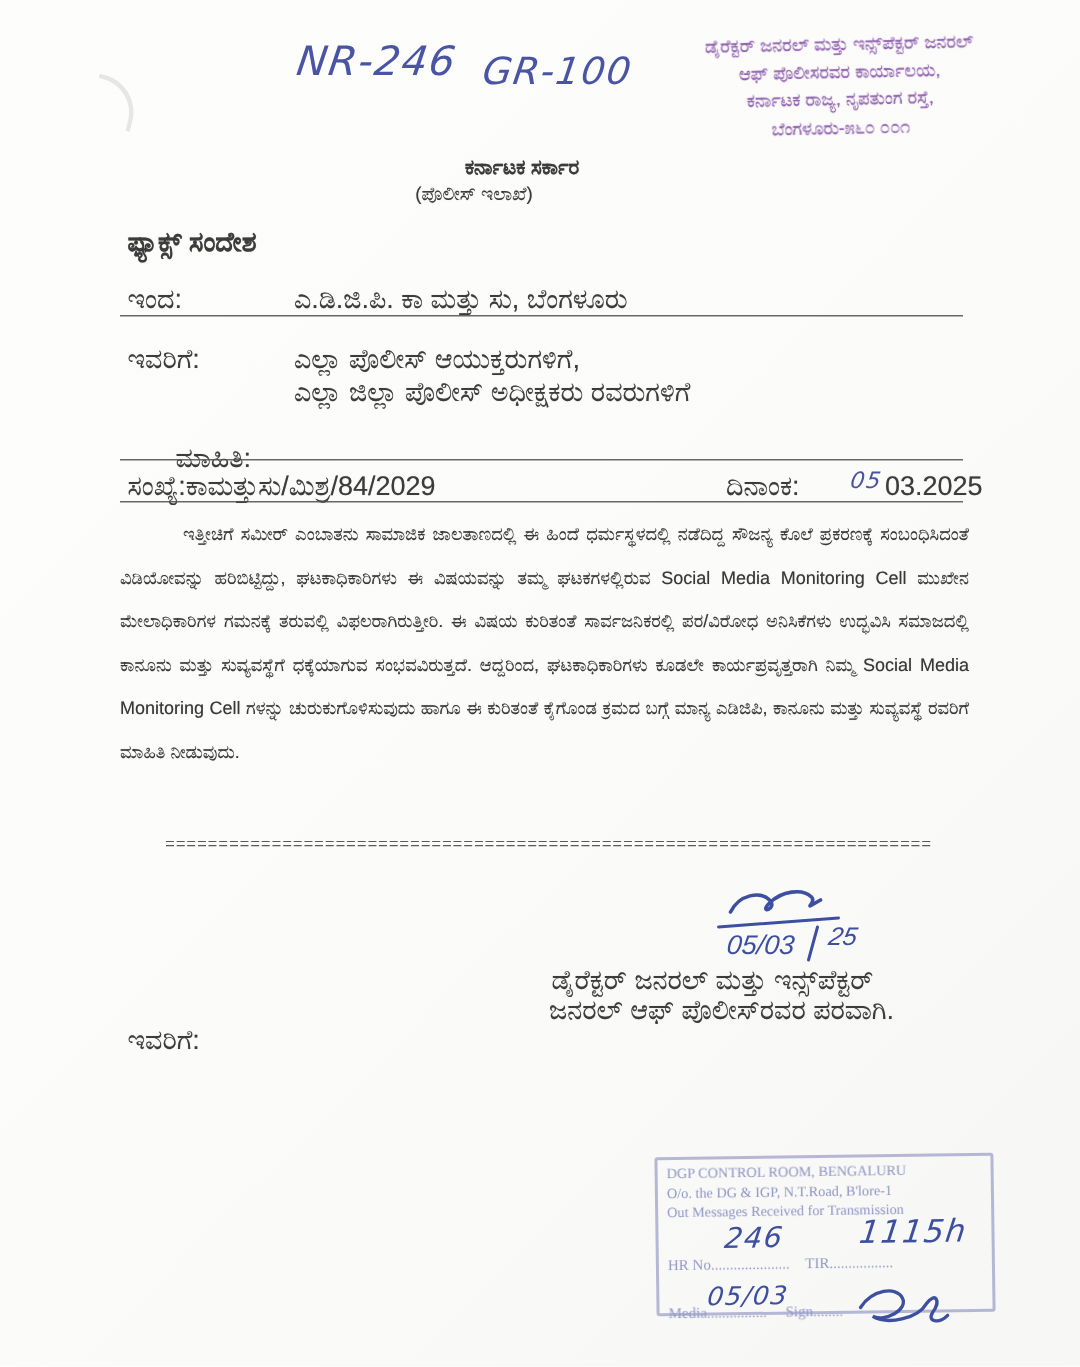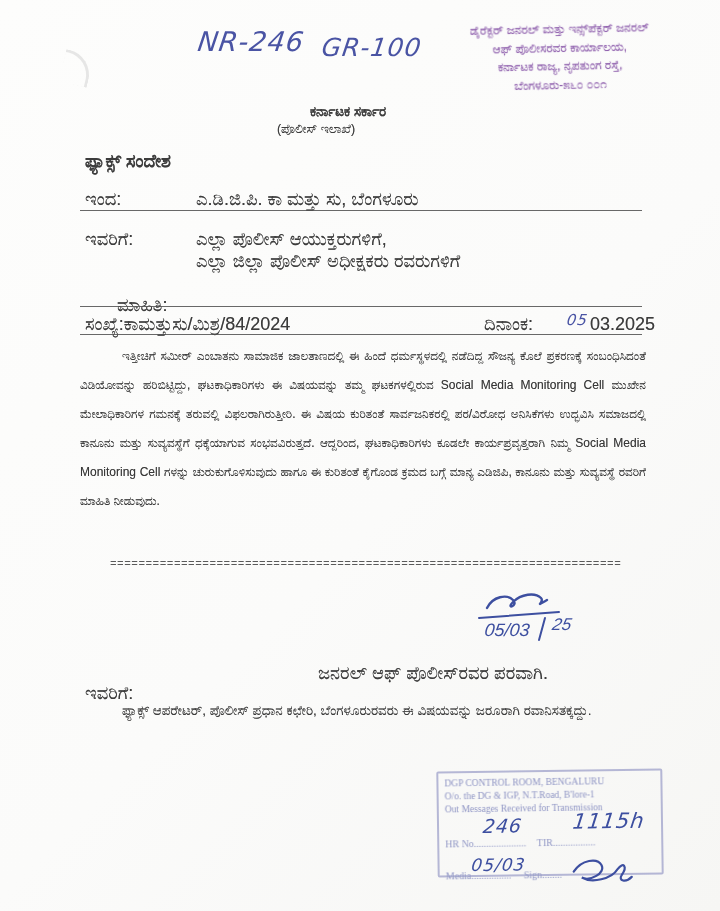--- a/index.html
+++ b/index.html
@@ -76,41 +76,41 @@
   <div class="abs printed k13" style="left:196px;top:188px;">ಎ.ಡಿ.ಜಿ.ಪಿ. ಕಾ ಮತ್ತು ಸು, ಬೆಂಗಳೂರು</div>
   <div class="rule" style="left:80px;top:210px;width:562px;"></div>
 
   <div class="abs printed k13" style="left:85px;top:228px;">ಇವರಿಗೆ:</div>
   <div class="abs printed k13" style="left:196px;top:228px;">ಎಲ್ಲಾ ಪೊಲೀಸ್ ಆಯುಕ್ತರುಗಳಿಗೆ,</div>
   <div class="abs printed k13" style="left:196px;top:250px;">ಎಲ್ಲಾ ಜಿಲ್ಲಾ ಪೊಲೀಸ್ ಅಧೀಕ್ಷಕರು ರವರುಗಳಿಗೆ</div>
 
   <div class="abs printed k13" style="left:85px;top:294px;margin-left:32px;">ಮಾಹಿತಿ:</div>
   <div class="rule" style="left:80px;top:306px;width:562px;"></div>
 
-  <div class="abs printed k13" style="left:85px;top:313px;">ಸಂಖ್ಯೆ:ಕಾಮತ್ತುಸು/ಮಿಶ್ರ/84/2024</div>
+  <div class="abs printed k13" style="left:85px;top:313px;">ಸಂಖ್ಯೆ:ಕಾಮತ್ತುಸು/ಮಿಶ್ರ/84/2029</div>
   <div class="abs printed k13" style="left:484px;top:313px;">ದಿನಾಂಕ:</div>
   <div class="abs hand" style="left:567px;top:311px;font-size:15px;">05</div>
   <div class="abs printed k13" style="left:590px;top:313px;">03.2025</div>
   <div class="rule" style="left:80px;top:334px;width:562px;"></div>
 
   <div class="abs body-par" style="left:80px;top:342px;">ಇತ್ತೀಚಿಗೆ ಸಮೀರ್ ಎಂಬಾತನು ಸಾಮಾಜಿಕ ಜಾಲತಾಣದಲ್ಲಿ ಈ ಹಿಂದೆ ಧರ್ಮಸ್ಥಳದಲ್ಲಿ ನಡೆದಿದ್ದ ಸೌಜನ್ಯ ಕೊಲೆ ಪ್ರಕರಣಕ್ಕೆ ಸಂಬಂಧಿಸಿದಂತೆ ವಿಡಿಯೋವನ್ನು ಹರಿಬಿಟ್ಟಿದ್ದು, ಘಟಕಾಧಿಕಾರಿಗಳು ಈ ವಿಷಯವನ್ನು ತಮ್ಮ ಘಟಕಗಳಲ್ಲಿರುವ Social Media Monitoring Cell ಮುಖೇನ ಮೇಲಾಧಿಕಾರಿಗಳ ಗಮನಕ್ಕೆ ತರುವಲ್ಲಿ ವಿಫಲರಾಗಿರುತ್ತೀರಿ. ಈ ವಿಷಯ ಕುರಿತಂತೆ ಸಾರ್ವಜನಿಕರಲ್ಲಿ ಪರ/ವಿರೋಧ ಅನಿಸಿಕೆಗಳು ಉದ್ಭವಿಸಿ ಸಮಾಜದಲ್ಲಿ ಕಾನೂನು ಮತ್ತು ಸುವ್ಯವಸ್ಥೆಗೆ ಧಕ್ಕೆಯಾಗುವ ಸಂಭವವಿರುತ್ತದೆ. ಆದ್ದರಿಂದ, ಘಟಕಾಧಿಕಾರಿಗಳು ಕೂಡಲೇ ಕಾರ್ಯಪ್ರವೃತ್ತರಾಗಿ ನಿಮ್ಮ Social Media Monitoring Cell ಗಳನ್ನು ಚುರುಕುಗೊಳಿಸುವುದು ಹಾಗೂ ಈ ಕುರಿತಂತೆ ಕೈಗೊಂಡ ಕ್ರಮದ ಬಗ್ಗೆ ಮಾನ್ಯ ಎಡಿಜಿಪಿ, ಕಾನೂನು ಮತ್ತು ಸುವ್ಯವಸ್ಥೆ ರವರಿಗೆ ಮಾಹಿತಿ ನೀಡುವುದು.</div>
 
   <div class="abs sep" style="left:110px;top:558px;width:522px;">========================================================================</div>
 
   <svg class="abs" style="left:455px;top:588px;" width="180" height="62" viewBox="0 0 180 62">
     <path d="M32 20 C38 8 52 6 58 12 C64 18 50 22 58 14 C66 6 80 4 86 10 C90 14 78 20 92 12" fill="none" stroke="#3d4fa0" stroke-width="2.4" stroke-linecap="round"></path>
     <path d="M24 30 L104 24" fill="none" stroke="#3d4fa0" stroke-width="2" stroke-linecap="round"></path>
     <text x="34" y="48" font-size="18" fill="#3d4fa0" font-style="italic" transform="skewX(-6)">05/03</text>
     <path d="M90 30 L84 52" fill="none" stroke="#3d4fa0" stroke-width="2" stroke-linecap="round"></path>
     <text x="104" y="42" font-size="17" fill="#3d4fa0" font-style="italic" transform="skewX(-10)">25</text>
   </svg>
-  <div class="abs printed k13" style="left:318px;top:662px;width:290px;text-align:left;">ಜನರಲ್ ಆಫ್ ಪೊಲೀಸ್‌ರವರ ಪರವಾಗಿ.</div>
+  <div class="abs printed k13" style="left:330px;top:642px;width:290px;text-align:center;">ಡೈರೆಕ್ಟರ್ ಜನರಲ್ ಮತ್ತು ಇನ್ಸ್‌ಪೆಕ್ಟರ್</div>
+  <div class="abs printed k13" style="left:336px;top:662px;width:290px;text-align:center;">ಜನರಲ್ ಆಫ್ ಪೊಲೀಸ್‌ರವರ ಪರವಾಗಿ.</div>
 
   <div class="abs printed k13" style="left:85px;top:682px;">ಇವರಿಗೆ:</div>
-  <div class="abs printed" style="left:80px;top:700px;width:566px;font-size:13.5px;line-height:22px;text-align:justify;text-indent:42px;">ಫ್ಯಾಕ್ಸ್ ಆಪರೇಟರ್, ಪೊಲೀಸ್ ಪ್ರಧಾನ ಕಛೇರಿ, ಬೆಂಗಳೂರುರವರು ಈ ವಿಷಯವನ್ನು ಜರೂರಾಗಿ ರವಾನಿಸತಕ್ಕದ್ದು.</div>
 
   <div class="abs recv-stamp" style="left:437px;top:770px;">
     <div class="recv-line">DGP CONTROL ROOM, BENGALURU</div>
     <div class="recv-line">O/o. the DG &amp; IGP, N.T.Road, B'lore-1</div>
     <div class="recv-line">Out Messages Received for Transmission</div>
     <div style="position:relative;margin-top:18px;">
       <span class="recv-field">HR No.....................</span>
       <span class="recv-field" style="margin-left:6px;">TIR.................</span>
       <span class="abs hand" style="left:38px;top:-18px;font-size:19px;color:#3d4fa0;">246</span>
       <span class="abs hand" style="left:128px;top:-22px;font-size:21px;color:#3d4fa0;">1115h</span>

